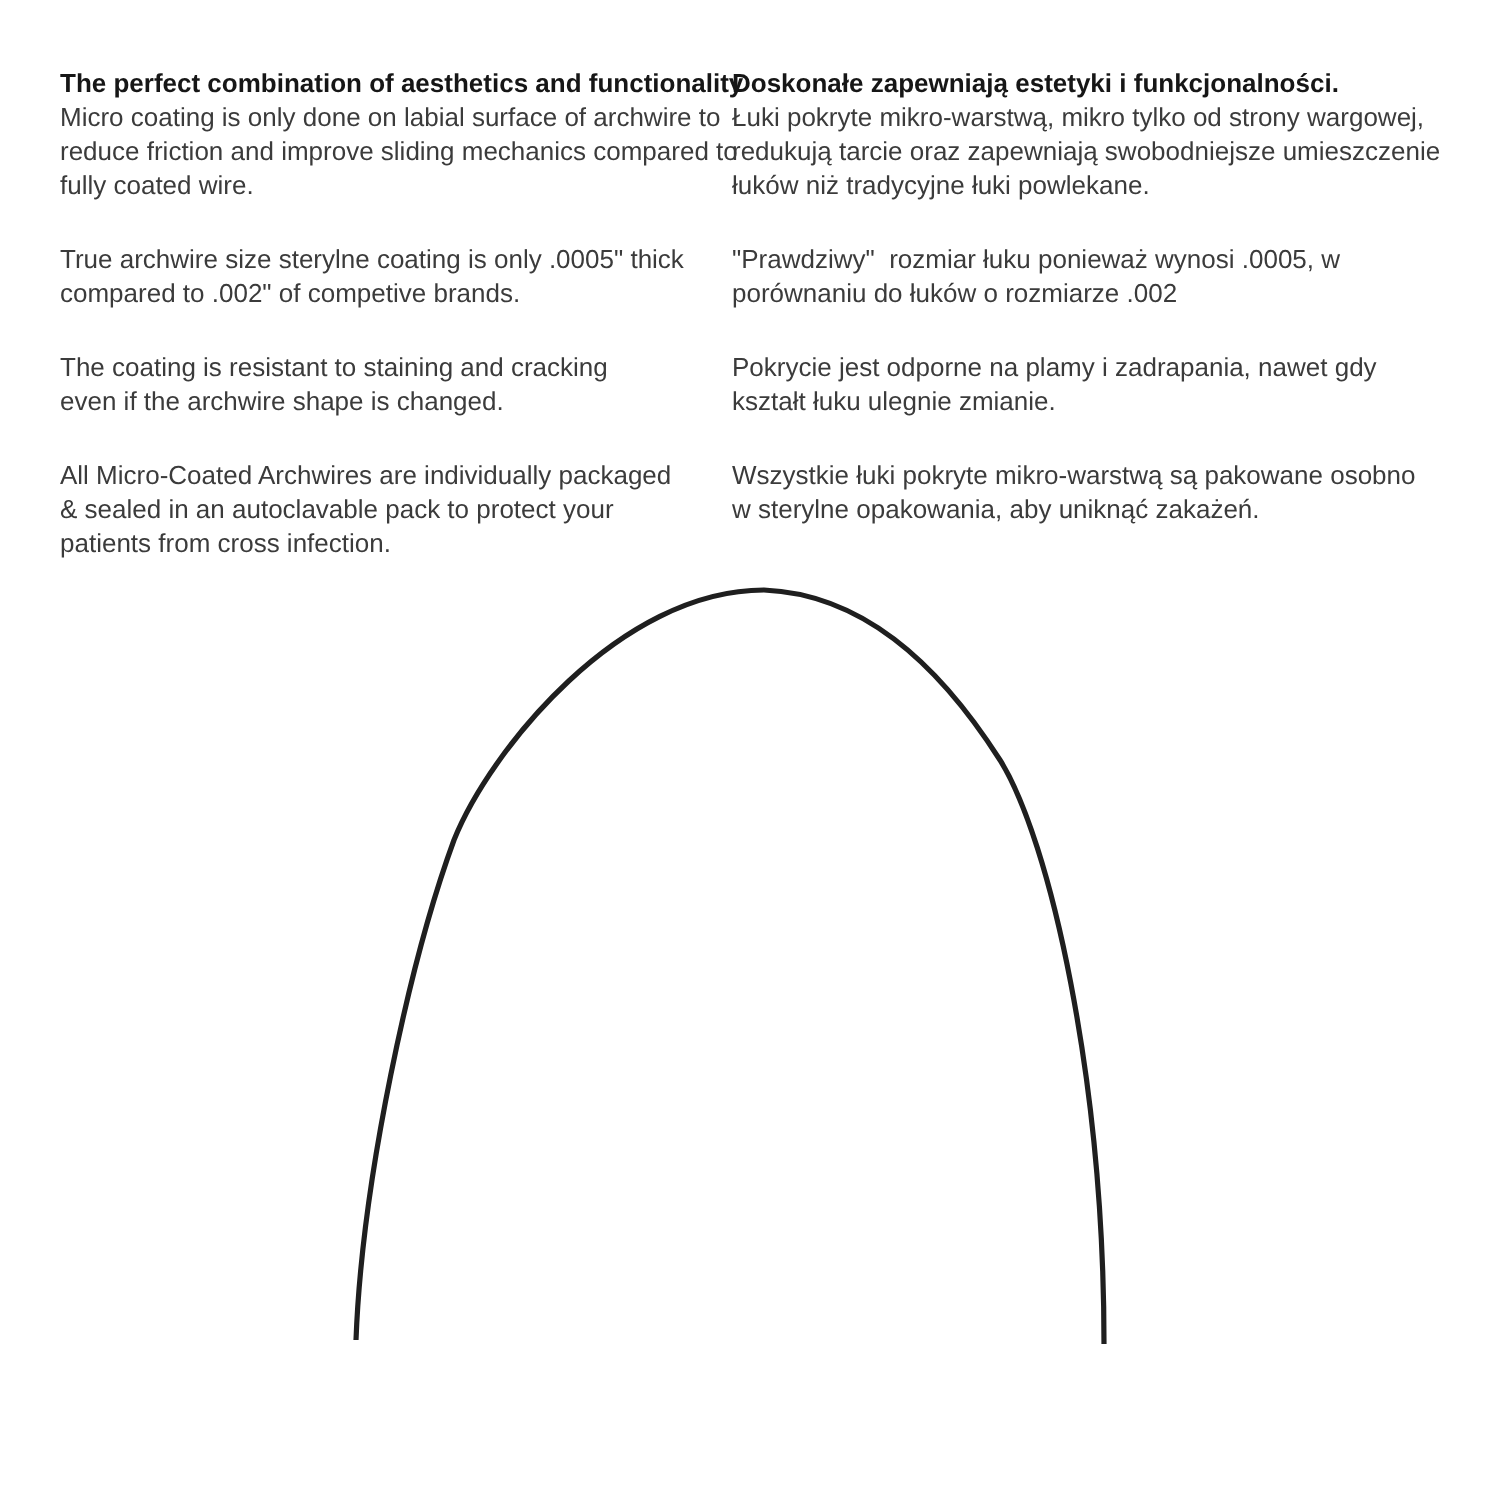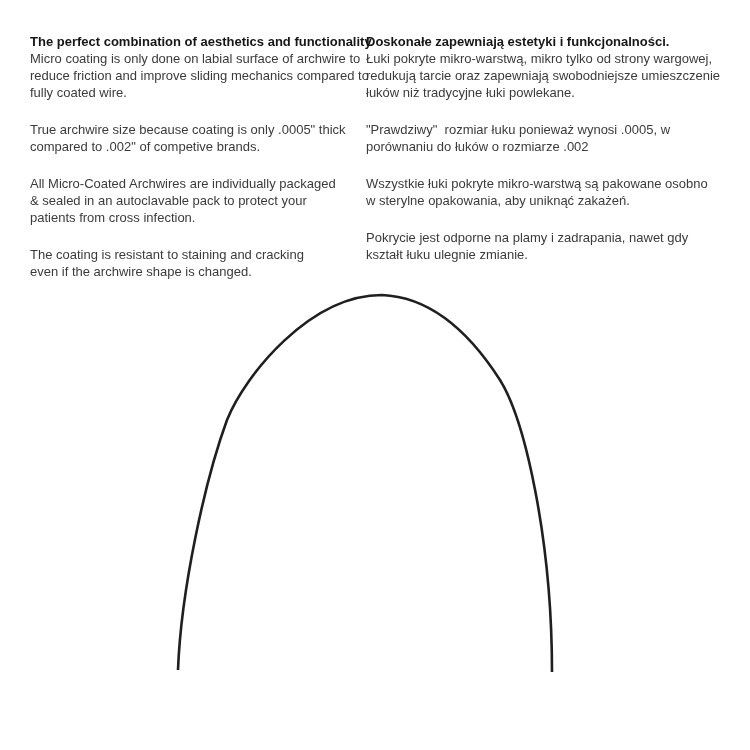--- a/index.html
+++ b/index.html
@@ -65,39 +65,39 @@
 </head>
 <body>
 
 <div class="page">
 
   <section class="col col-en">
     <h1>The perfect combination of aesthetics and functionality</h1>
     <p>Micro coating is only done on labial surface of archwire to
 reduce friction and improve sliding mechanics compared to
 fully coated wire.</p>
-    <p>True archwire size because coating is only .0005" thick
+    <p>True archwire size sterylne coating is only .0005" thick
 compared to .002" of competive brands.</p>
+    <p>The coating is resistant to staining and cracking
+even if the archwire shape is changed.</p>
     <p>All Micro-Coated Archwires are individually packaged
 &amp; sealed in an autoclavable pack to protect your
 patients from cross infection.</p>
-    <p>The coating is resistant to staining and cracking
-even if the archwire shape is changed.</p>
   </section>
 
   <section class="col col-pl">
     <h1>Doskonałe zapewniają estetyki i funkcjonalności.</h1>
     <p>Łuki pokryte mikro-warstwą, mikro tylko od strony wargowej,
 redukują tarcie oraz zapewniają swobodniejsze umieszczenie
 łuków niż tradycyjne łuki powlekane.</p>
     <p>"Prawdziwy"  rozmiar łuku ponieważ wynosi .0005, w
 porównaniu do łuków o rozmiarze .002</p>
+    <p>Pokrycie jest odporne na plamy i zadrapania, nawet gdy
+kształt łuku ulegnie zmianie.</p>
     <p>Wszystkie łuki pokryte mikro-warstwą są pakowane osobno
 w sterylne opakowania, aby uniknąć zakażeń.</p>
-    <p>Pokrycie jest odporne na plamy i zadrapania, nawet gdy
-kształt łuku ulegnie zmianie.</p>
   </section>
 
   <svg class="wire-figure" viewBox="0 0 750 750" xmlns="http://www.w3.org/2000/svg">
     <path d="M 178 670 C 181 590 205 480 227 420 C 245 375 310 295 382 295 C 430 297 468 330 500 380 C 525 420 552 540 552 672" stroke="#1f1f1f"></path>
   </svg>
 
 </div>
 
 </body></html>

